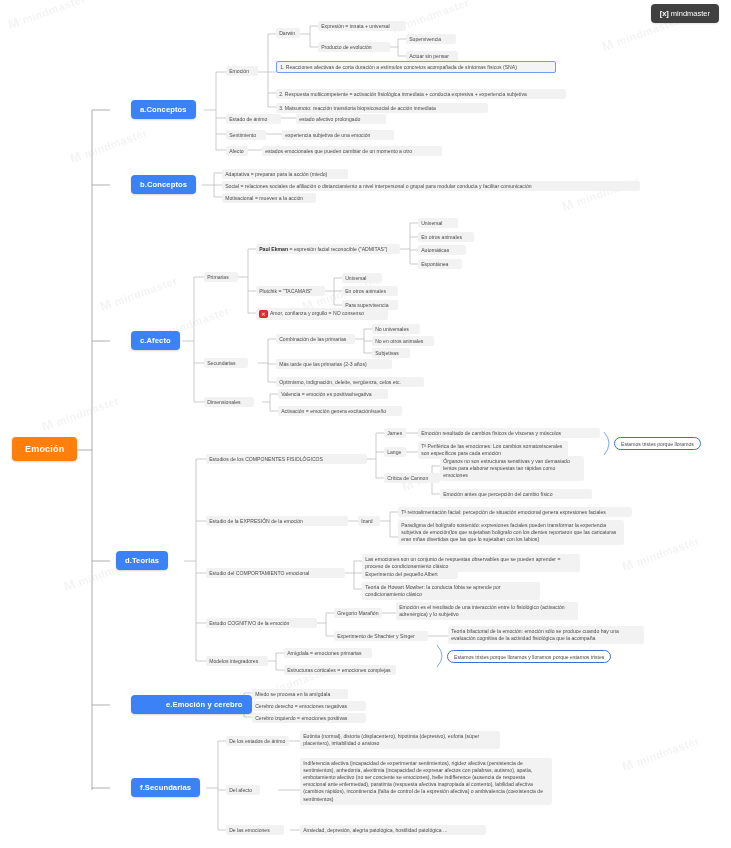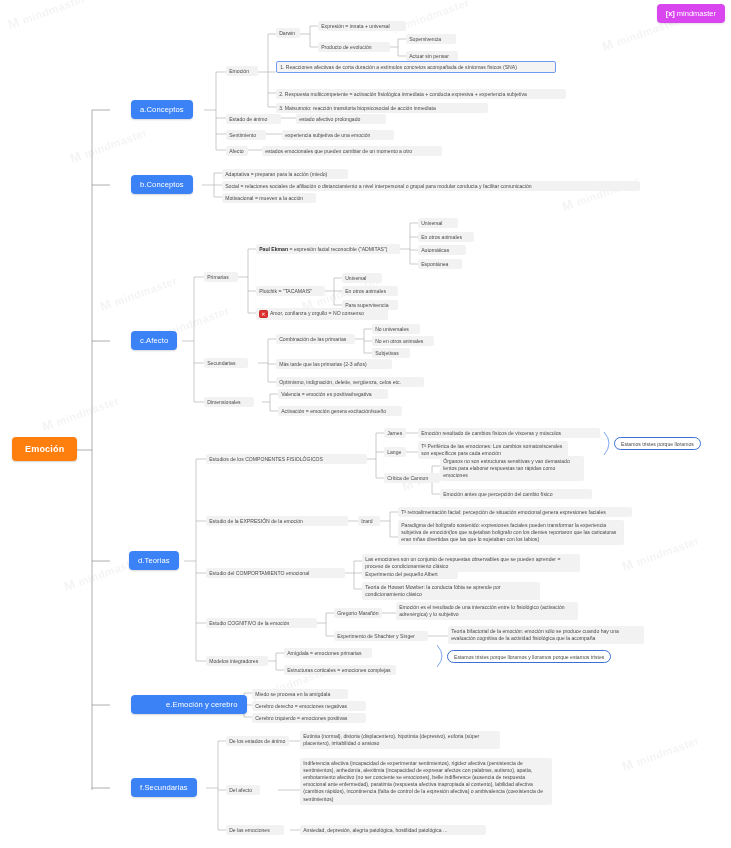--- a/index.html
+++ b/index.html
@@ -24,21 +24,21 @@
   
   .root{
     position:absolute;background:#ff7f0e;color:#ffffff;
     border-radius:4px;font-weight:bold;font-size:9px;
     padding:7px 13px;box-shadow:0 1px 2px rgba(0,0,0,.18);
     letter-spacing:.2px;
   }
   
   .sec{
     position:absolute;background:#3b82f6;color:#ffffff;
-    border-radius:4px;font-weight:normal;font-size:7.6px;
+    border-radius:4px;font-weight:bold;font-size:7.6px;
     padding:5px 9px;box-shadow:0 1px 2px rgba(0,0,0,.16);
     letter-spacing:.1px;white-space:nowrap;
   }
   
   .hl{
     border:1px solid #6f9bf0;background:#f4f4f4;border-radius:2px;
   }
   
   .pill{
     position:absolute;border:1px solid #3b6fd4;border-radius:9px;
@@ -59,22 +59,22 @@
   .wm{
     position:absolute;color:#000;opacity:.045;
     font-size:11px;font-weight:bold;letter-spacing:.4px;
     transform:rotate(-20deg);transform-origin:left top;
     white-space:nowrap;pointer-events:none;user-select:none;
   }
   .wm .m{font-size:13px;}
 
   
   .logo{
-    position:absolute;right:6px;top:4px;
-    background:#d946ef;color:#fff;border-radius:4px;
+    position:absolute;right:12px;top:4px;
+    background:#404040;color:#fff;border-radius:4px;
     padding:5px 9px;font-size:7.5px;white-space:nowrap;
     box-shadow:0 1px 2px rgba(0,0,0,.12);
   }
   .logo .mk{font-weight:bold;margin-right:2px;}
 </style>
 </head>
 <body>
 
 <div id="canvas">
 
@@ -248,21 +248,21 @@
       <path d="M604,432 Q614,443 604,455"></path>
       <path d="M437,645 Q447,656 437,667"></path>
     </g>
   </svg>
 
   <div class="root" style="left:12px;top:437px;">Emoción</div>
 
   <div class="sec" style="left:131px;top:100px;">a.Conceptos</div>
   <div class="sec" style="left:131px;top:175px;">b.Conceptos</div>
   <div class="sec" style="left:131px;top:331px;">c.Afecto</div>
-  <div class="sec" style="left:129px;top:551px;">d.Teorias</div>
+  <div class="sec" style="left:116px;top:551px;">d.Teorias</div>
   <div class="sec" style="left:131px;top:695px;padding-left:35px;">e.Emoción y cerebro</div>
   <div class="sec" style="left:131px;top:778px;">f.Secundarias</div>
 
   <div class="node" style="left:226px;top:66px;width:32px;">Emoción</div>
   <div class="node" style="left:276px;top:28px;width:24px;">Darwin</div>
   <div class="node" style="left:318px;top:21px;width:88px;">Expresión = innata + universal</div>
   <div class="node" style="left:318px;top:42px;width:72px;">Producto de evolución</div>
   <div class="node" style="left:406px;top:34px;width:50px;">Supervivencia</div>
   <div class="node" style="left:406px;top:51px;width:52px;">Actuar sin pensar</div>
 

